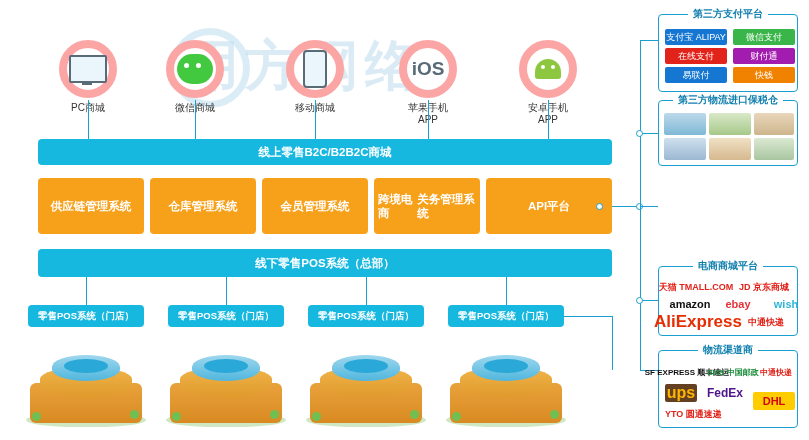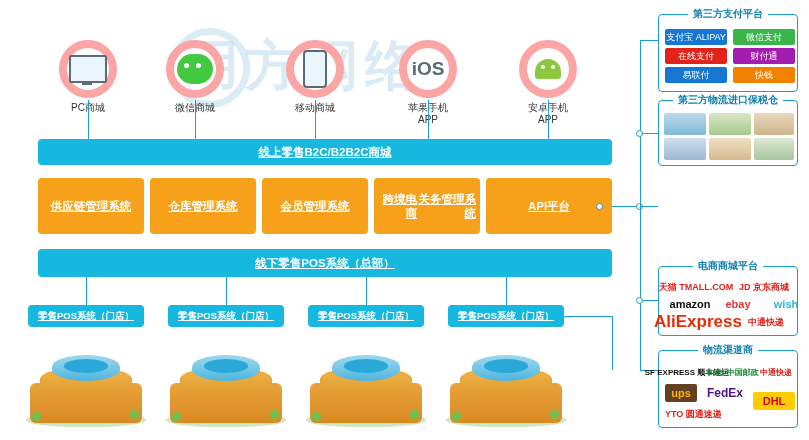--- a/index.html
+++ b/index.html
@@ -45,22 +45,22 @@
   
   .iostxt{font-size:19px;color:#5a6b78;font-weight:bold;}
   
   .andro{width:26px;height:20px;border-radius:13px 13px 3px 3px;background:#8dc63f;position:relative;}
   .andro:before{content:"";position:absolute;left:6px;top:6px;width:4px;height:4px;border-radius:50%;background:#fff;}
   .andro:after{content:"";position:absolute;left:16px;top:6px;width:4px;height:4px;border-radius:50%;background:#fff;}
 
   
   .bar{
     position:absolute;border-radius:4px;color:#fff;display:flex;
-    align-items:center;justify-content:center;text-align:right;
-    font-size:11.5px;font-weight:bold;line-height:14px;box-sizing:border-box;text-decoration:underline;
+    align-items:center;justify-content:center;text-align:left;
+    font-size:11.5px;font-weight:bold;line-height:14px;box-sizing:border-box;
   }
   .cyan{background:#17b8e0;}
   .orange{background:#f7a019;}
 
   
   .panel{
     position:absolute;border:1px solid #1a9fd0;border-radius:4px;background:#fff;box-sizing:border-box;
   }
   .panel .ptitle{
     position:absolute;left:50%;transform:translateX(-50%);top:-8px;background:#fff;
@@ -293,20 +293,20 @@
       <div class="logo" style="position:absolute;left:72px;top:34px;width:58px;height:16px;color:#e2231a;font-weight:bold;">中通快递</div>
     </div>
   </div>
 
   <div class="panel" style="left:658px;top:350px;width:140px;height:78px;">
     <div class="ptitle">物流渠道商</div>
     <div style="position:absolute;left:6px;top:13px;right:6px;bottom:4px;">
       <div class="logo" style="position:absolute;left:0;top:0;width:44px;height:16px;color:#111;font-weight:bold;font-size:8px;">SF EXPRESS 顺丰速运</div>
       <div class="logo" style="position:absolute;left:46px;top:0;width:44px;height:16px;color:#1c8c3b;font-weight:bold;font-size:8px;">EMS 中国邮政</div>
       <div class="logo" style="position:absolute;left:92px;top:0;width:38px;height:16px;color:#e2231a;font-weight:bold;font-size:8px;">中通快递</div>
-      <div class="logo" style="position:absolute;left:0;top:20px;width:32px;height:18px;background:#644022;color:#ffb500;font-weight:bold;font-size:11px;">ups</div>
+      <div class="logo" style="position:absolute;left:0;top:20px;width:32px;height:18px;background:#644022;color:#ffb500;font-weight:bold;font-size:16px;">ups</div>
       <div class="logo" style="position:absolute;left:36px;top:20px;width:48px;height:18px;color:#4d148c;font-weight:bold;font-size:12px;">FedEx</div>
       <div class="logo" style="position:absolute;left:88px;top:28px;width:42px;height:18px;background:#ffcc00;color:#d40511;font-weight:bold;font-size:11px;">DHL</div>
       <div class="logo" style="position:absolute;left:0;top:42px;width:130px;height:16px;color:#e2231a;font-weight:bold;font-size:9px;justify-content:flex-start;">YTO 圆通速递</div>
     </div>
   </div>
 
 </div>
 
 </body></html>

